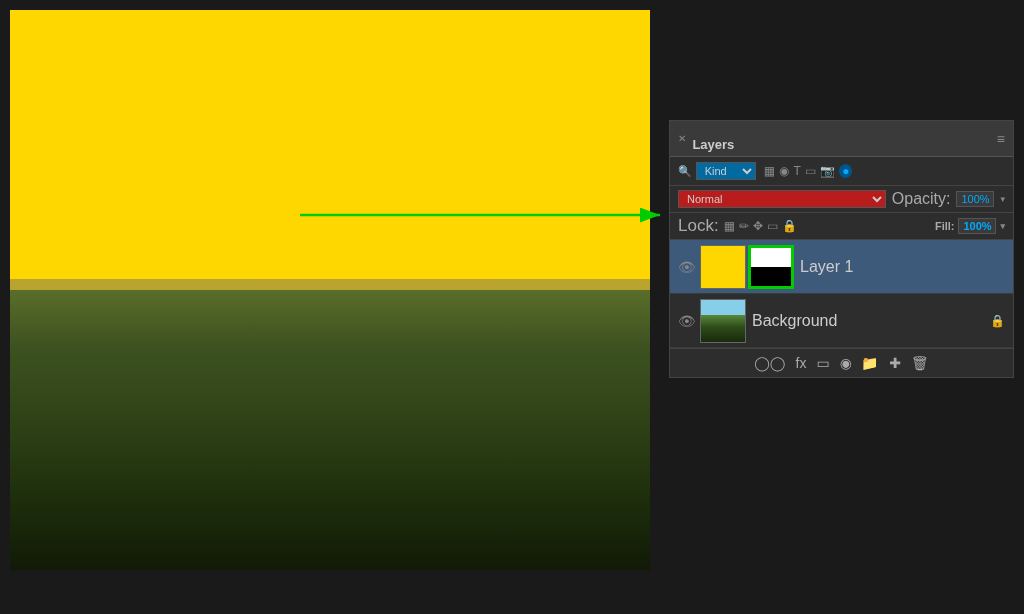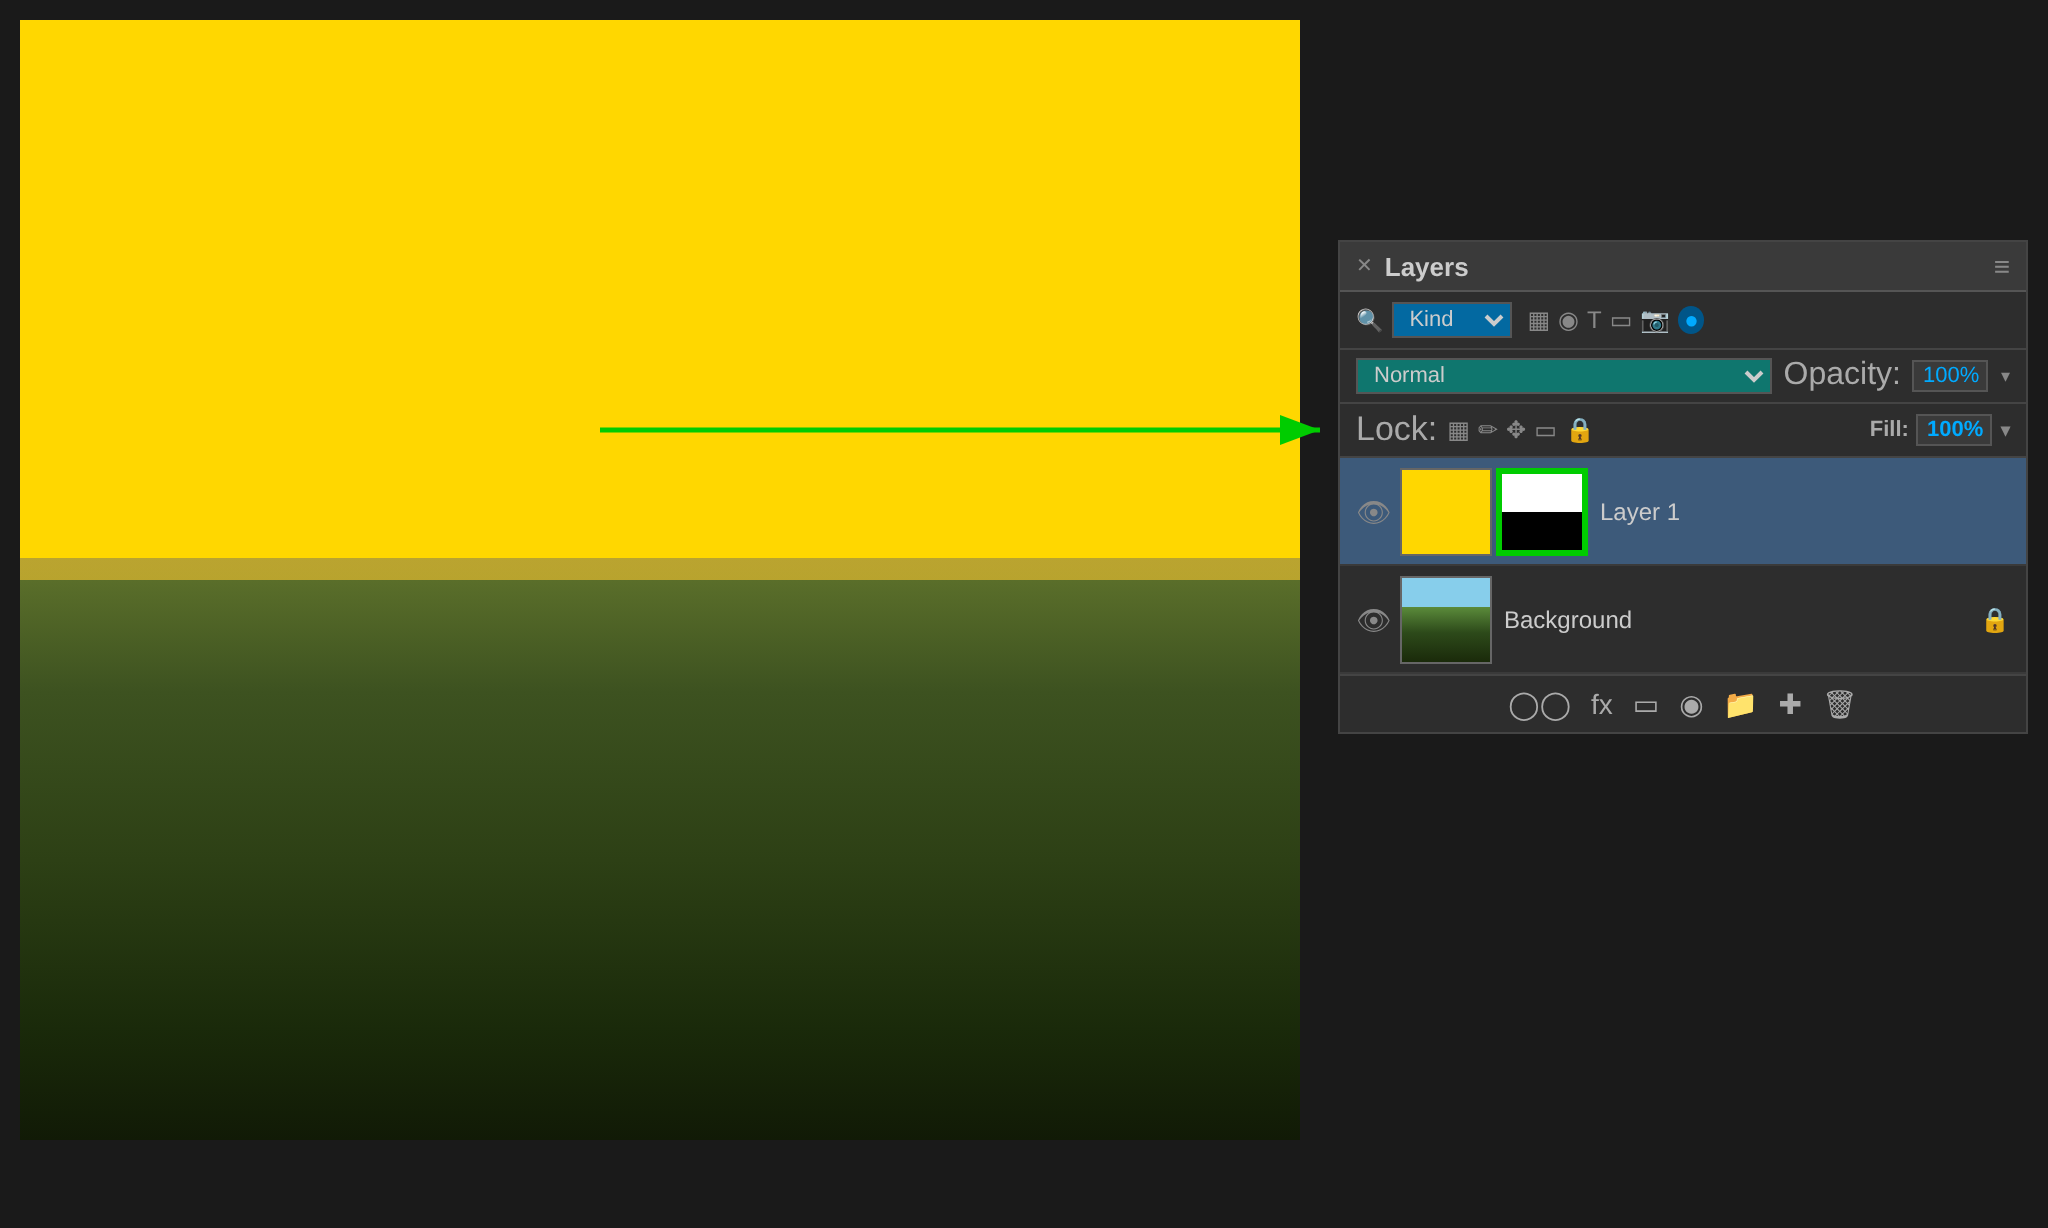--- a/index.html
+++ b/index.html
@@ -51,20 +51,21 @@
 
     .panel-close-icon {
       color: #888;
       font-size: 10px;
     }
 
     .panel-title-text {
       color: #ccc;
       font-size: 13px;
       font-weight: bold;
+      margin-top: 12px;
     }
 
     .panel-menu-icon {
       color: #888;
       font-size: 14px;
       cursor: pointer;
     }
 
     
     .filter-row {
@@ -104,21 +105,21 @@
     
     .blend-row {
       display: flex;
       align-items: center;
       padding: 4px 8px;
       gap: 6px;
       border-bottom: 1px solid #444;
     }
 
     .blend-select {
-      background: #0f766e;
+      background: #b91c1c;
       color: #ccc;
       border: 1px solid #555;
       font-size: 11px;
       padding: 1px 4px;
       flex: 1;
       cursor: pointer;
     }
 
     .opacity-label {
       color: #aaa;
@@ -241,21 +242,21 @@
     }
 
     .mask-thumb-content {
       width: 100%;
       height: 100%;
       background: linear-gradient(to bottom, white 50%, black 50%);
     }
 
     .layer-name {
       color: #ccc;
-      font-size: 12px;
+      font-size: 16px;
       flex: 1;
     }
 
     .layer-lock-icon {
       color: #888;
       font-size: 12px;
     }
 
     
     .panel-toolbar {

